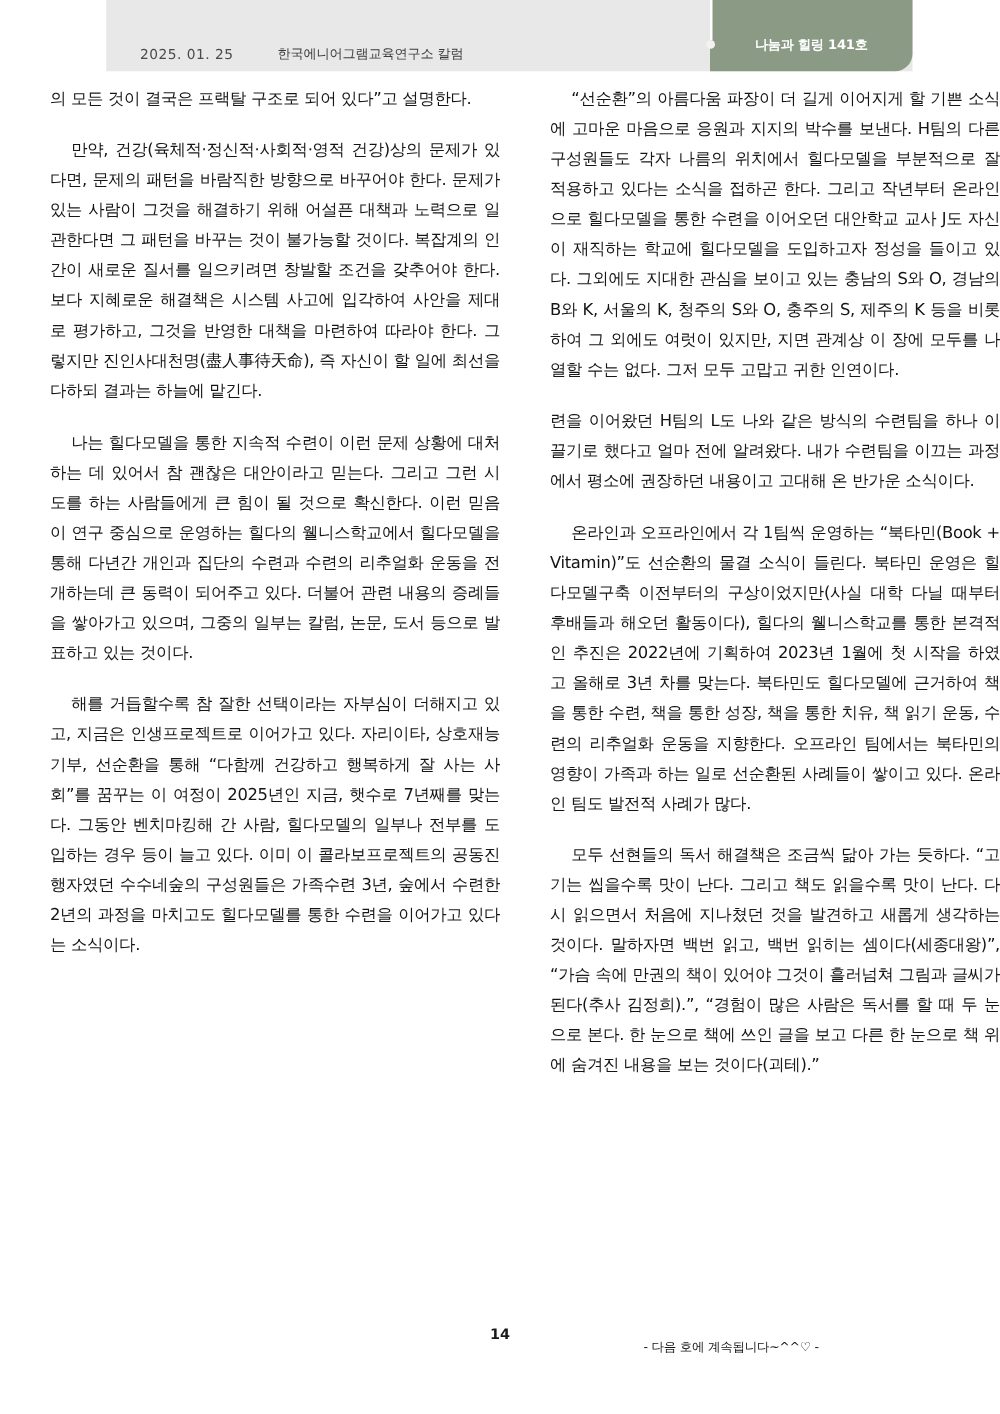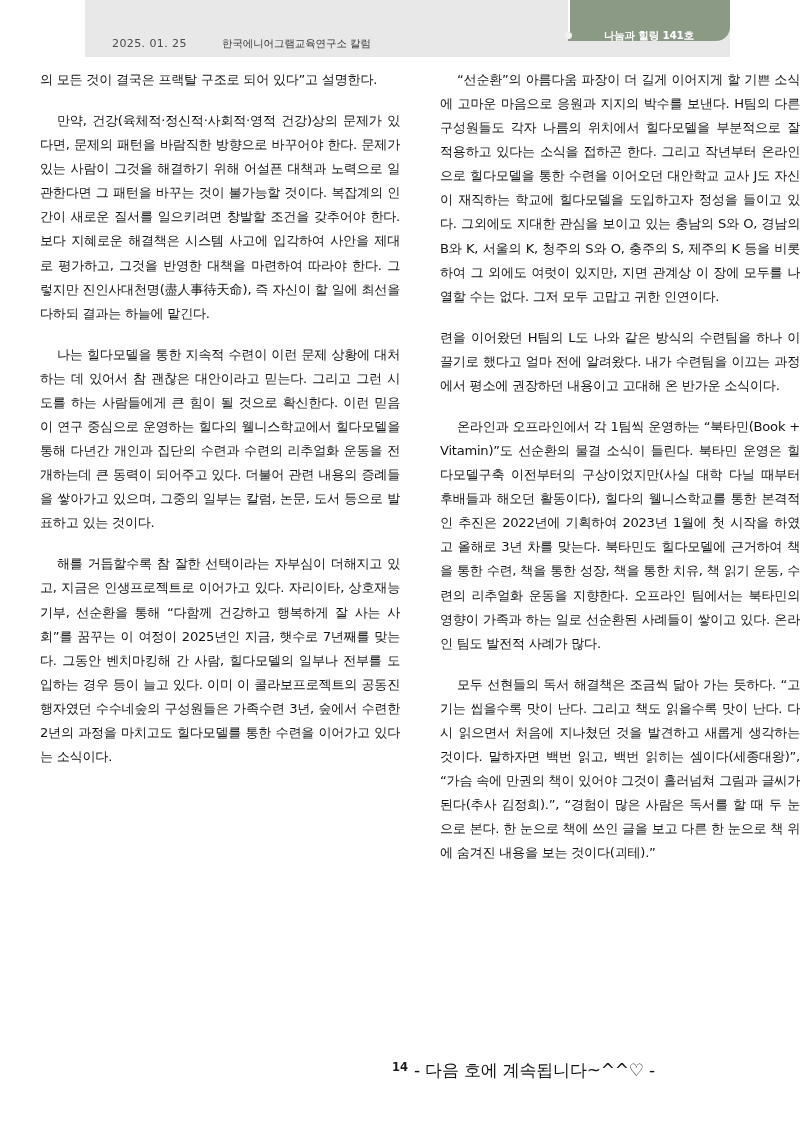--- a/index.html
+++ b/index.html
@@ -51,21 +51,21 @@
     letter-spacing: -0.1px;
     color: #3a3a3a;
     white-space: nowrap;
     line-height: 1;
   }
   .header-green-box {
     position: absolute;
     left: 568px;
     top: 0;
     width: 162px;
-    height: 41px;
+    height: 57px;
     background: #8b9a85;
     border-bottom-right-radius: 14px;
   }
   .header-issue {
     position: absolute;
     left: 0;
     top: 0;
     width: 162px;
     height: 57px;
     display: flex;
@@ -144,22 +144,22 @@
     width: 800px;
     text-align: center;
     font-size: 11.5px;
     font-weight: bold;
     color: #1a1a1a;
     line-height: 1;
   }
   .footer-note {
     position: absolute;
     right: 28px;
-    top: 0;
-    font-size: 17px;
+    top: 12px;
+    font-size: 10px;
     color: #151515;
     letter-spacing: -0.2px;
     white-space: nowrap;
     line-height: 1;
   }
 </style>
 </head>
 <body>
 
 <div class="page-header">

